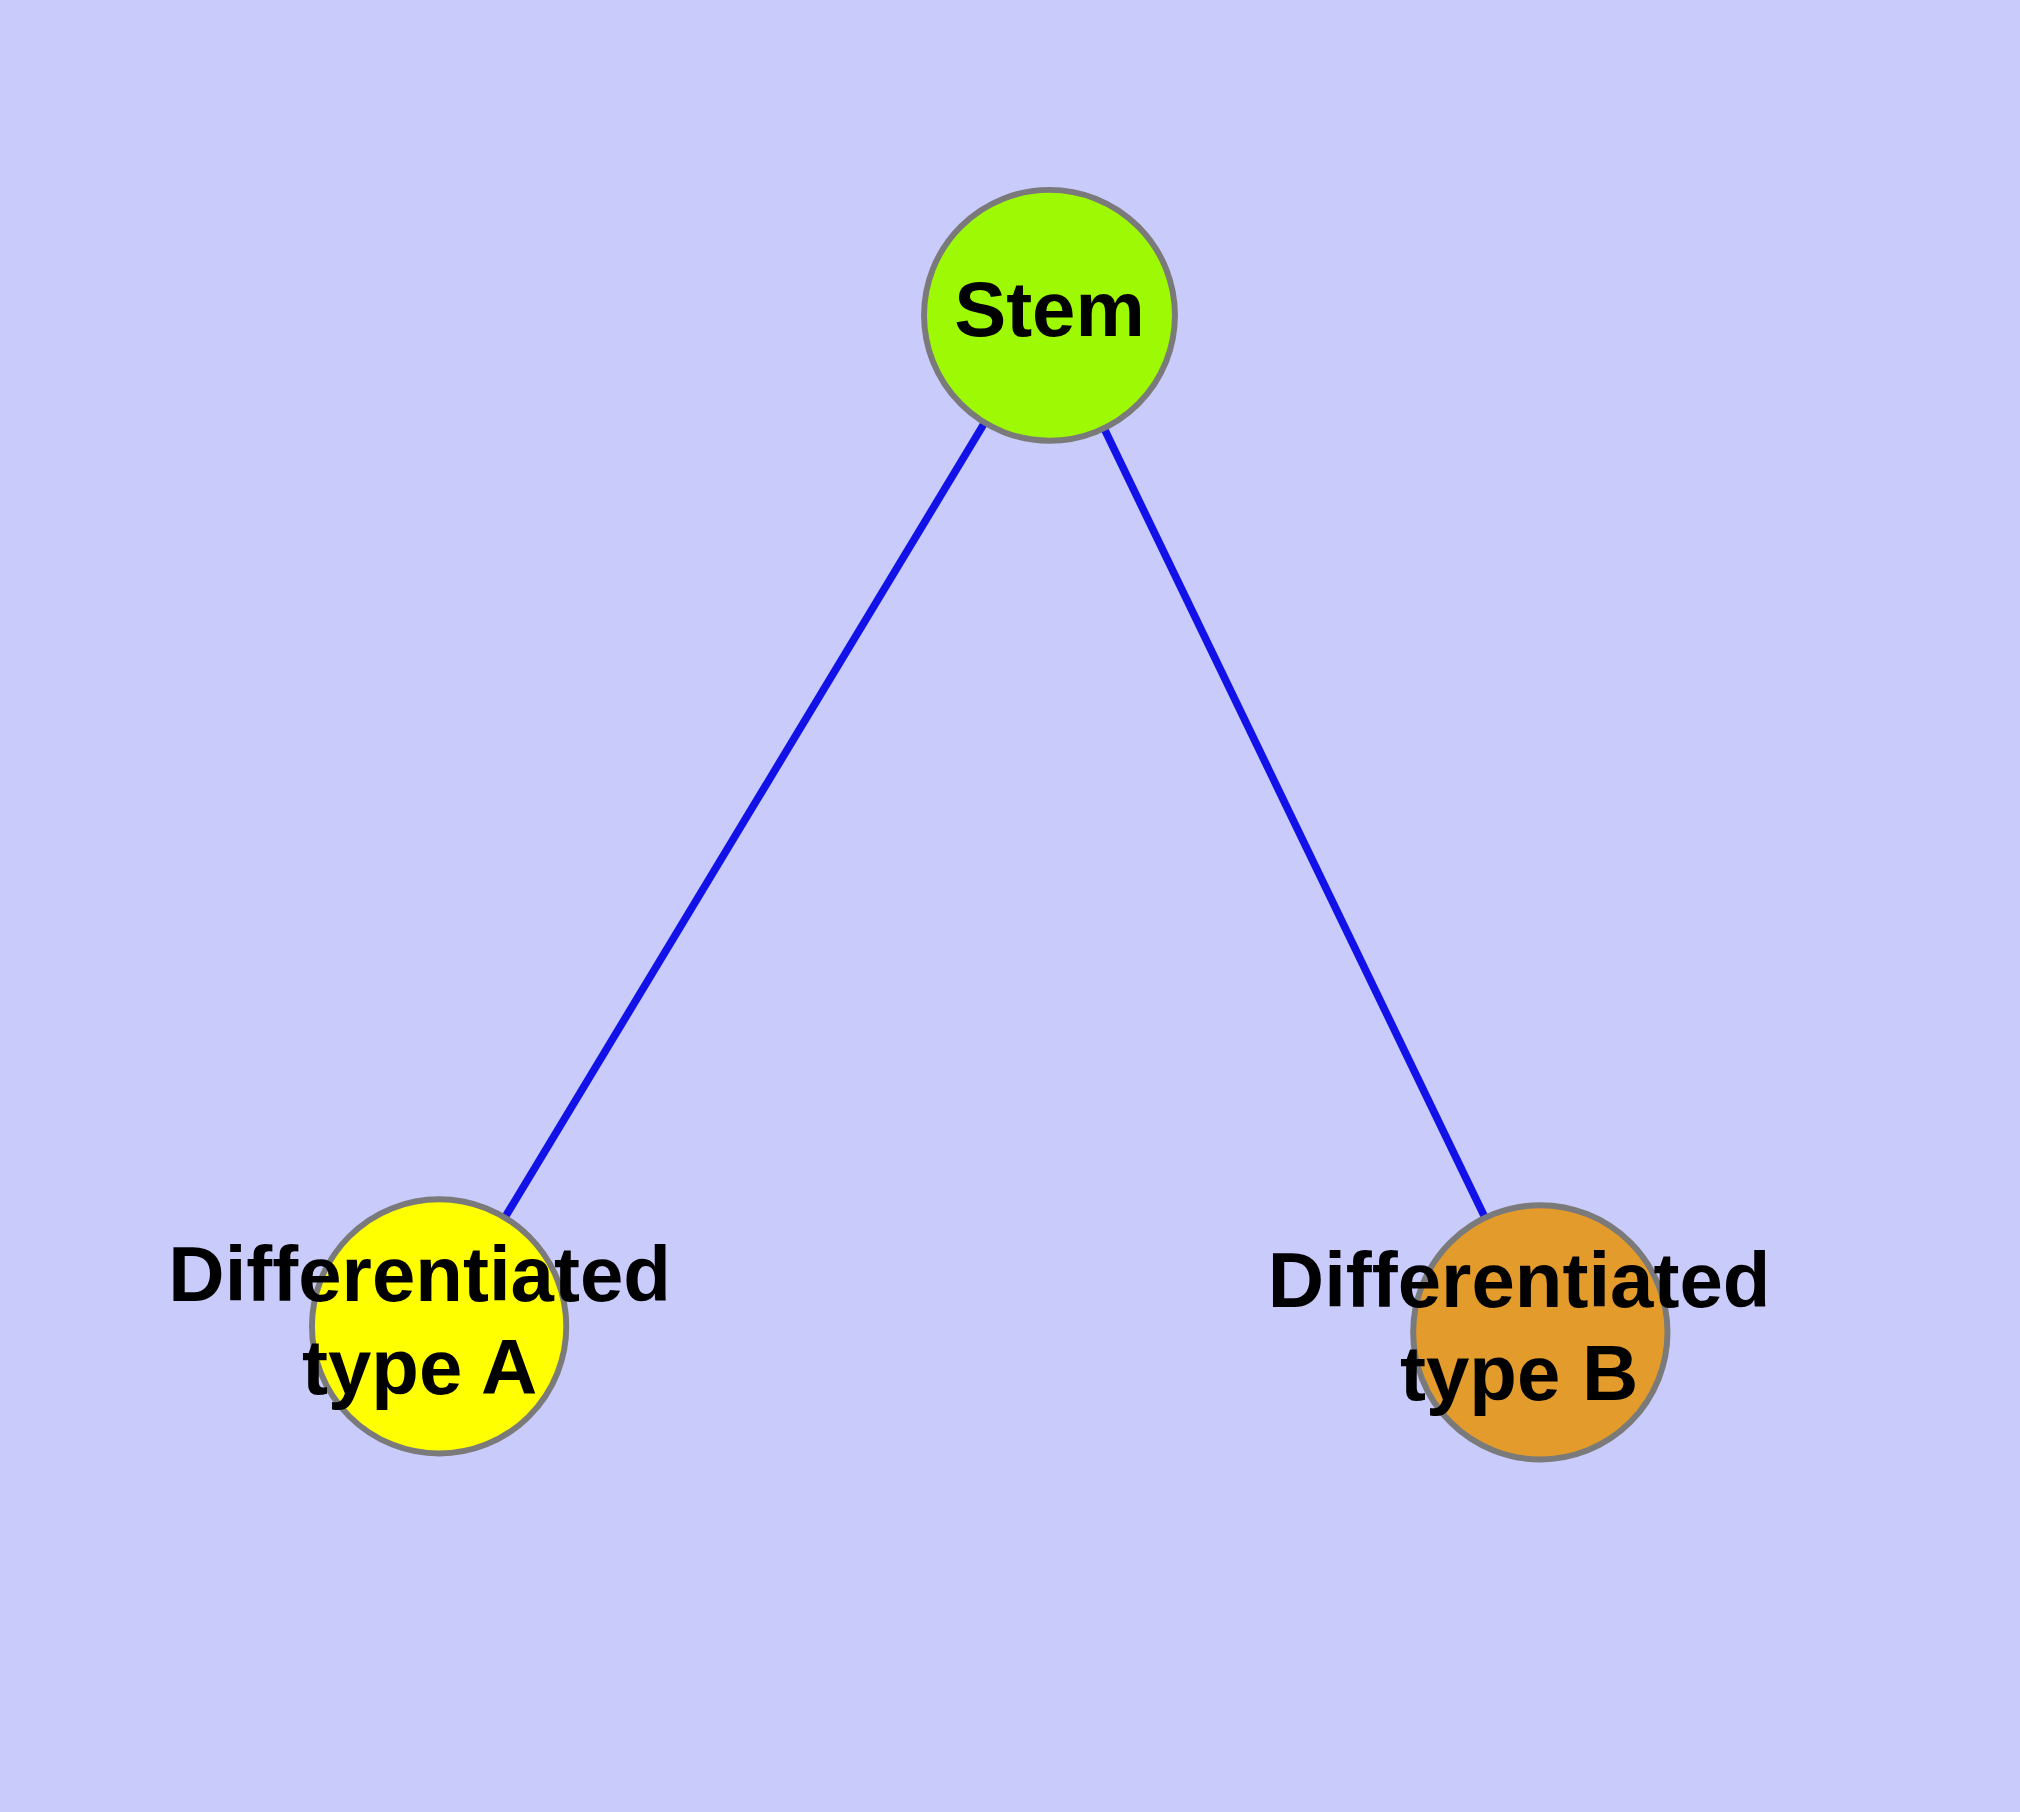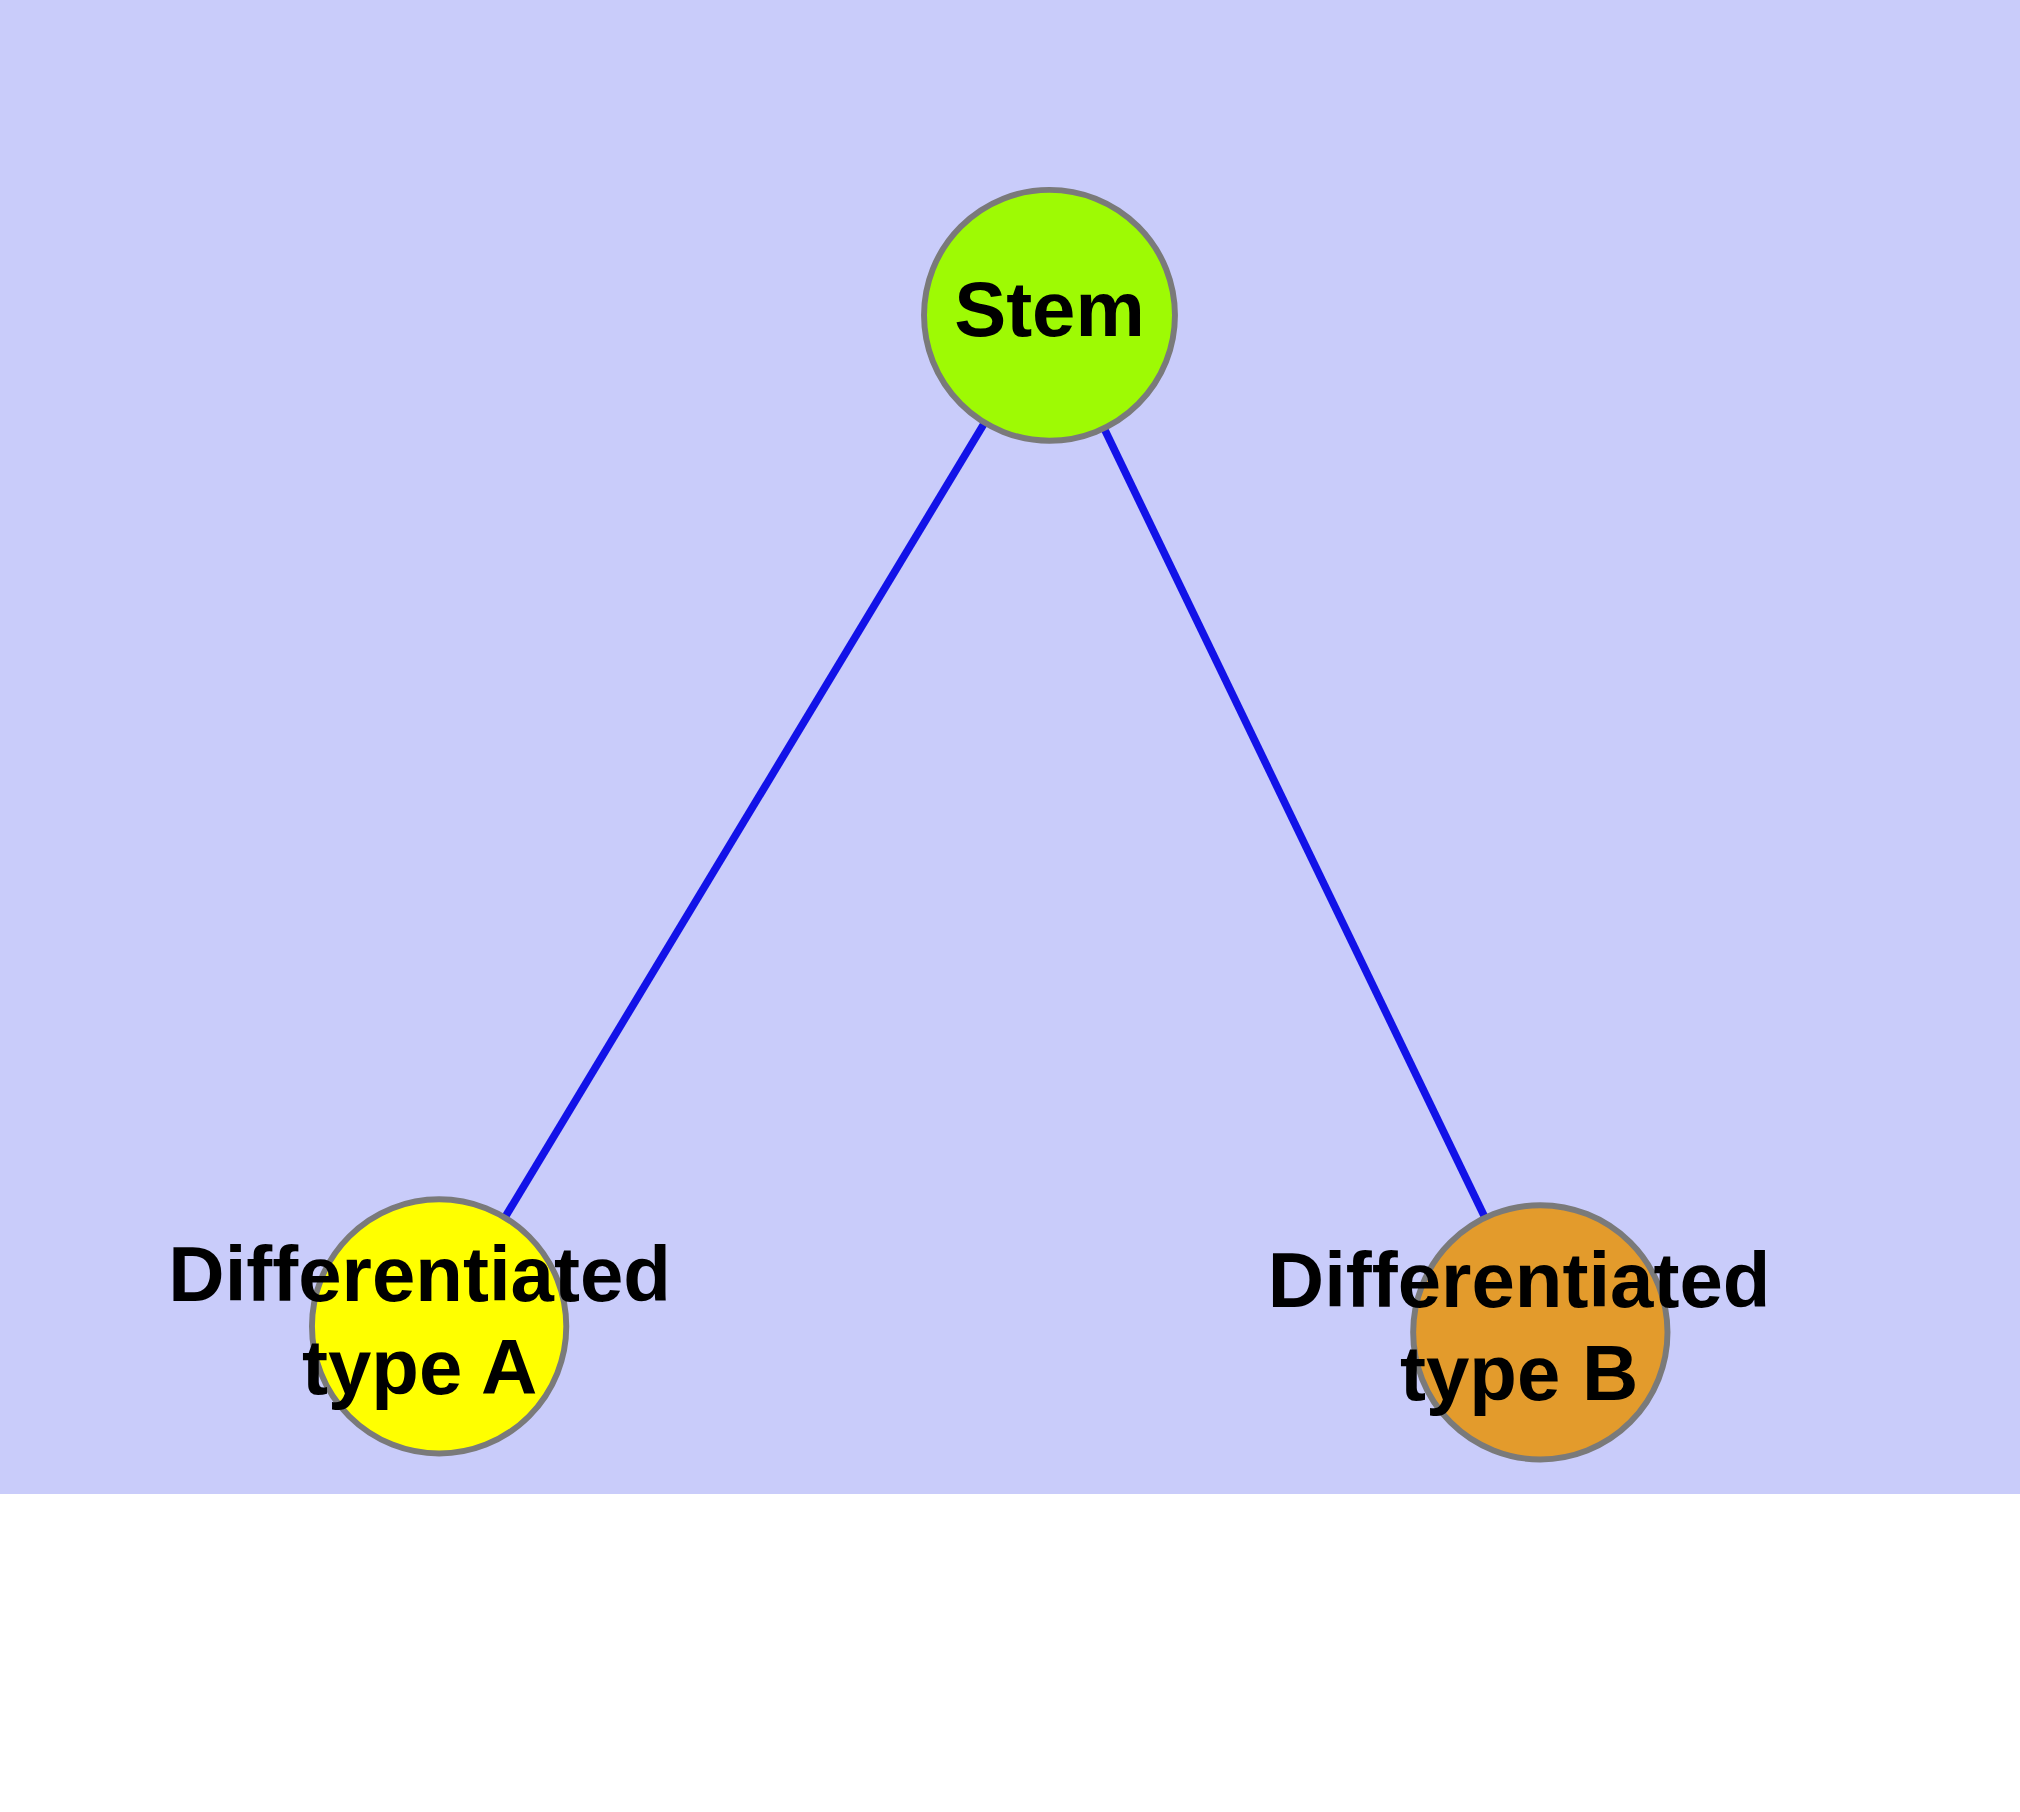--- a/index.html
+++ b/index.html
@@ -35,21 +35,21 @@
   .edge-line {
     stroke-linecap: butt;
   }
   .node-circle {
     stroke-width: 7;
   }
 </style>
 </head>
 <body>
 
-<div id="canvas" style="width: 2021px; height: 1494px; background: rgb(201, 204, 250);">
+<div id="canvas" style="width: 2021px; height: 1812px; background: rgb(201, 204, 250);">
   <svg id="graph-svg" viewBox="0 0 2384 2138" preserveAspectRatio="none" xmlns="http://www.w3.org/2000/svg" style="width: 2021px; height: 1812px;">
 
     <rect id="bg-rect" x="0" y="0" width="2384" height="2138" fill="#c9ccfa"></rect>
 
     <g id="edges-layer">
         <line x1="1238" y1="372" x2="518" y2="1565" stroke="#1212e8" stroke-width="9" class="edge-line"></line>
         <line x1="1238" y1="372" x2="1817" y2="1572" stroke="#1212e8" stroke-width="9" class="edge-line"></line>
       </g>
 
     <g id="nodes-layer">

